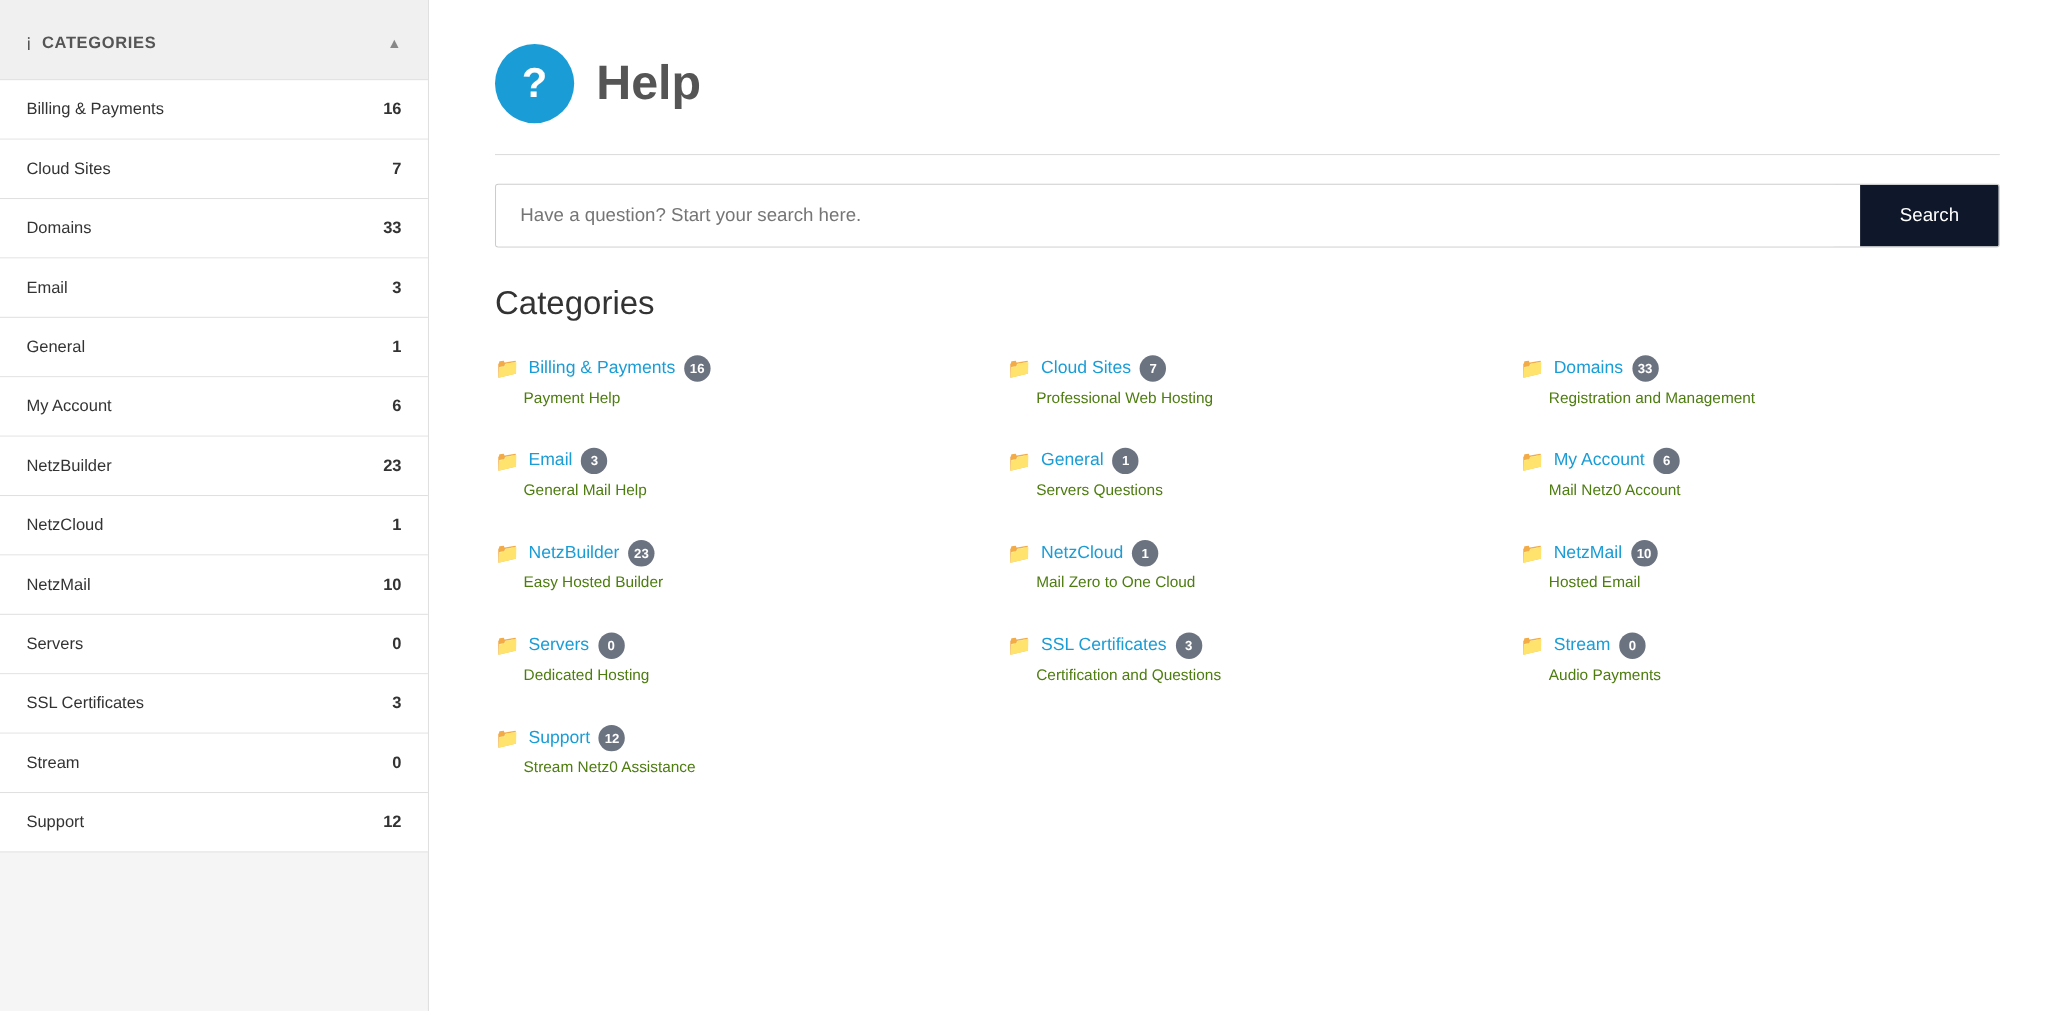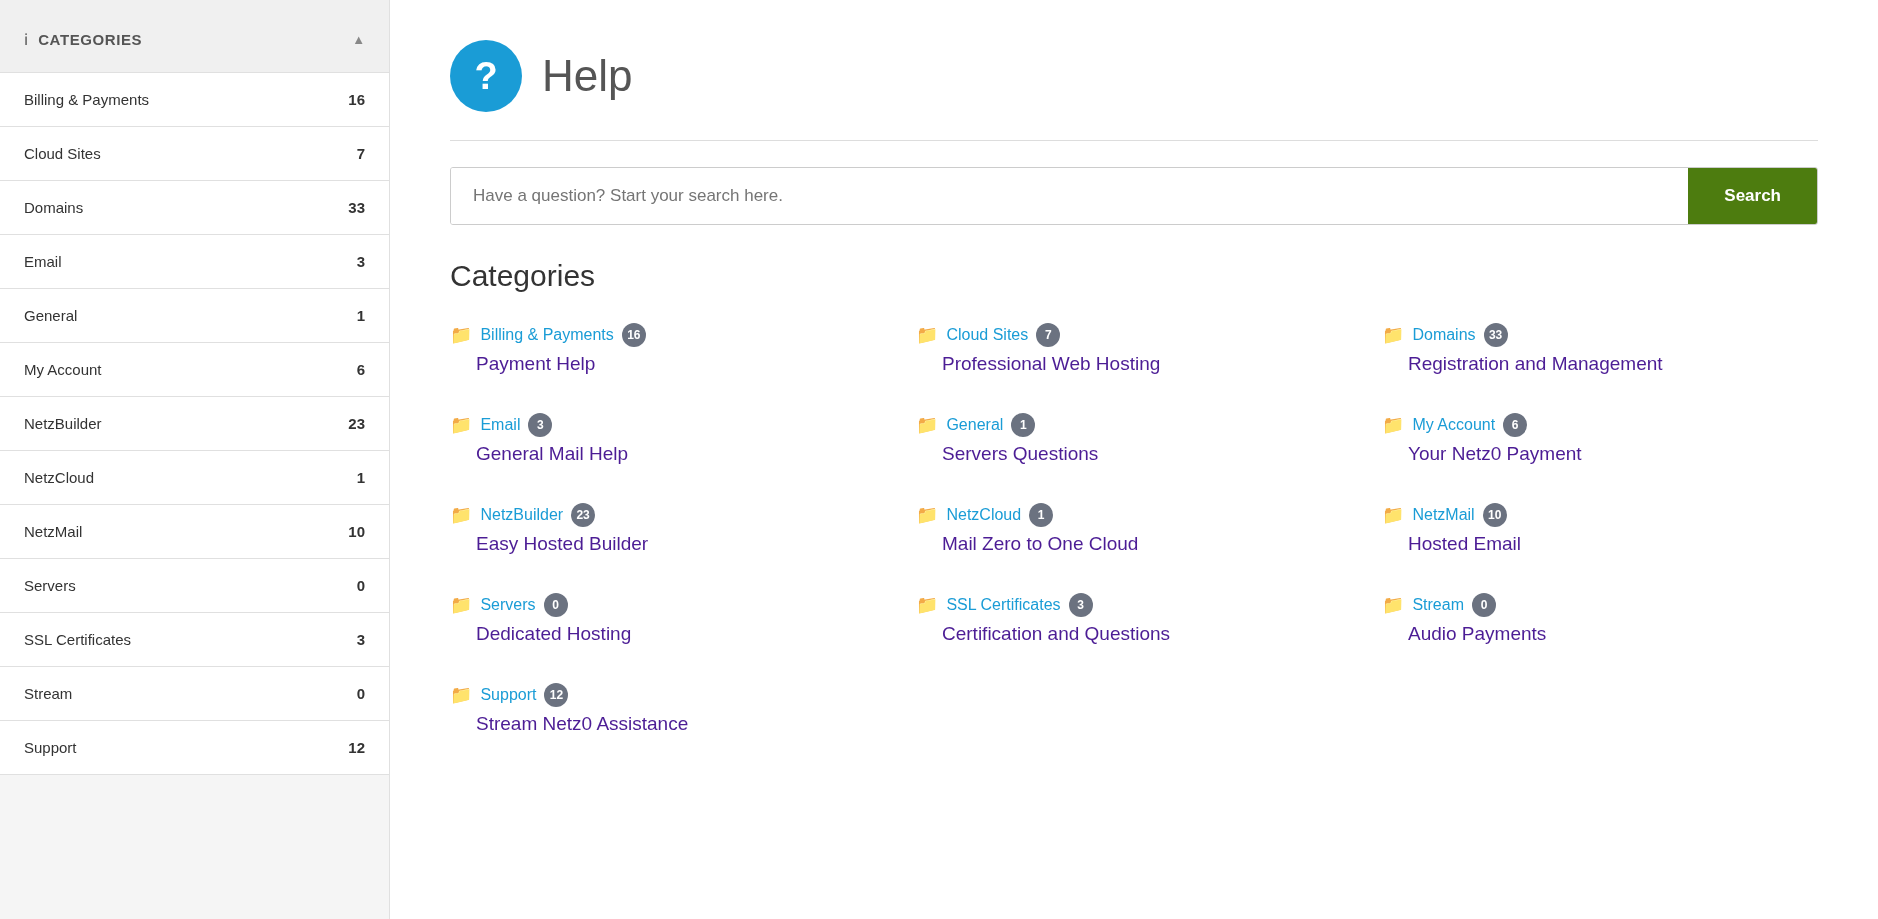--- a/index.html
+++ b/index.html
@@ -83,21 +83,21 @@
       flex-shrink: 0;
     }
     .help-icon span {
       color: #fff;
       font-size: 38px;
       font-weight: 700;
       line-height: 1;
     }
     .help-title {
       font-size: 44px;
-      font-weight: 400;
+      font-weight: 700;
       color: #555;
     }
     .help-divider {
       border: none;
       border-top: 1px solid #ddd;
       margin-bottom: 26px;
     }
     .search-bar {
       display: flex;
       margin-bottom: 34px;
@@ -109,26 +109,26 @@
     .search-input {
       flex: 1;
       padding: 18px 22px;
       font-size: 17px;
       border: none;
       outline: none;
       color: #aaa;
       background: #fff;
     }
     .search-button {
-      background: #4d7c0f;
+      background: #0f172a;
       color: #fff;
       border: none;
       padding: 18px 36px;
       font-size: 17px;
-      font-weight: 700;
+      font-weight: 400;
       cursor: pointer;
       white-space: nowrap;
     }
     .categories-title {
       font-size: 30px;
       font-weight: 400;
       color: #333;
       margin-bottom: 30px;
     }
     .categories-grid {
@@ -162,22 +162,22 @@
       background: #6b7280;
       color: #fff;
       border-radius: 50%;
       width: 24px;
       height: 24px;
       font-size: 12px;
       font-weight: 600;
       flex-shrink: 0;
     }
     .category-desc {
-      font-size: 19px;
-      color: #4c1d95;
+      font-size: 14px;
+      color: #4d7c0f;
       margin-left: 26px;
     }
   </style>
 </head>
 <body>
 
 <div id="sidebar">
   <div class="sidebar-header">
     <div class="sidebar-header-left">
       <span class="sidebar-header-icon">ℹ</span>
@@ -296,21 +296,21 @@
         <span class="category-badge">1</span>
       </div>
       <div class="category-desc">Servers Questions</div>
     </div>
       <div class="category-card">
       <div class="category-card-header">
         <span class="folder-icon">📁</span>
         <a href="#" class="category-link">My Account</a>
         <span class="category-badge">6</span>
       </div>
-      <div class="category-desc">Your Netz0 Payment</div>
+      <div class="category-desc">Mail Netz0 Account</div>
     </div>
       <div class="category-card">
       <div class="category-card-header">
         <span class="folder-icon">📁</span>
         <a href="#" class="category-link">NetzBuilder</a>
         <span class="category-badge">23</span>
       </div>
       <div class="category-desc">Easy Hosted Builder</div>
     </div>
       <div class="category-card">

